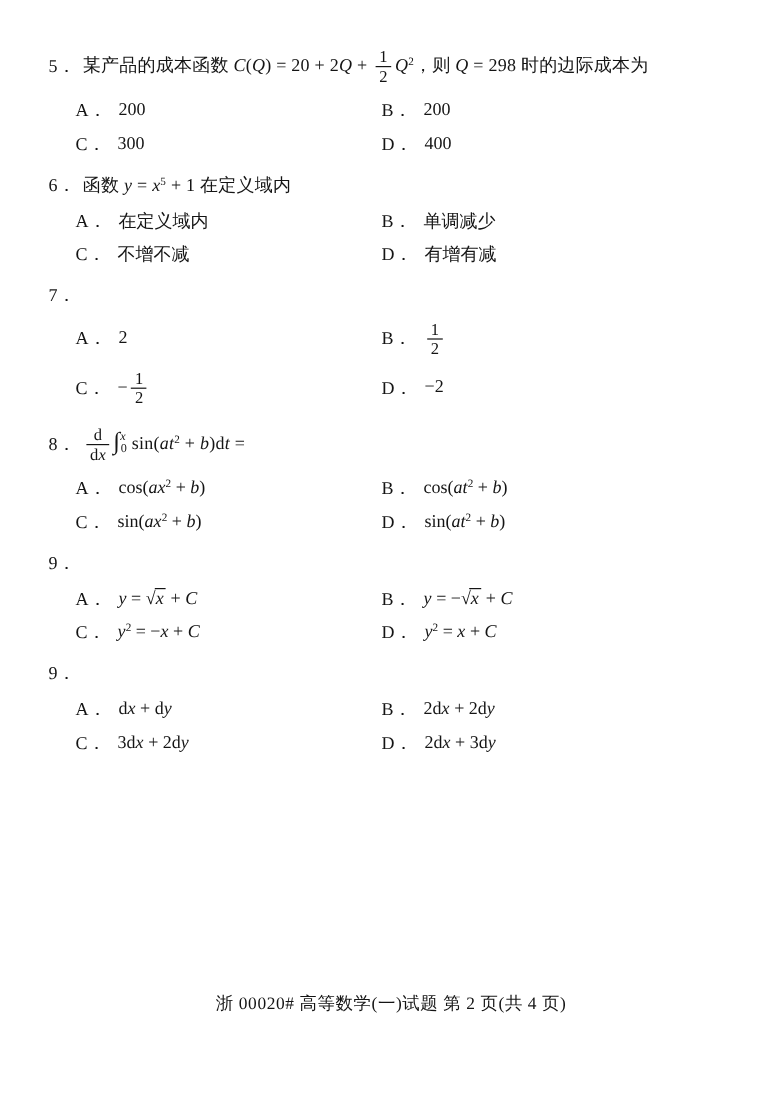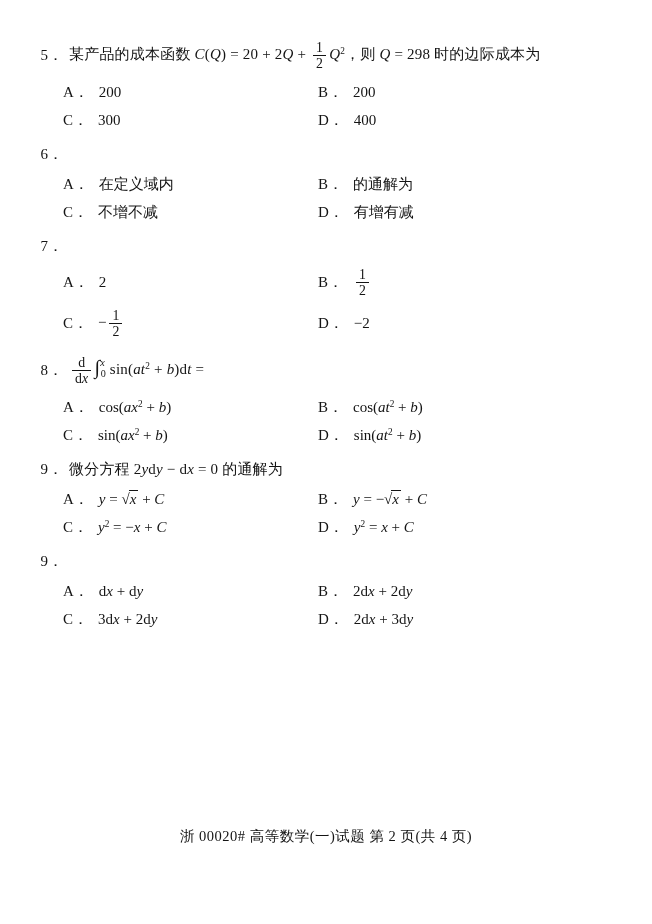--- a/index.html
+++ b/index.html
@@ -92,29 +92,30 @@
       <div class="opt">
         <span class="olabel">D．</span>
         <span class="obody">400</span>
       </div>
     </div>
   </div>
 
   <div class="q">
     <div class="stem">
       <span class="qno">6．</span>
+      <span class="qtext">函数 <i>y</i> = <i>x</i><sup>5</sup> + 1 在定义域内</span>
     </div>
     <div class="opts">
       <div class="opt">
         <span class="olabel">A．</span>
         <span class="obody">在定义域内</span>
       </div>
       <div class="opt">
         <span class="olabel">B．</span>
-        <span class="obody">的通解为</span>
+        <span class="obody">单调减少</span>
       </div>
       <div class="opt">
         <span class="olabel">C．</span>
         <span class="obody">不增不减</span>
       </div>
       <div class="opt">
         <span class="olabel">D．</span>
         <span class="obody">有增有减</span>
       </div>
     </div>
@@ -174,21 +175,20 @@
       <div class="opt">
         <span class="olabel">D．</span>
         <span class="obody">sin(<i>at</i><sup>2</sup> + <i>b</i>)</span>
       </div>
     </div>
   </div>
 
   <div class="q">
     <div class="stem">
       <span class="qno">9．</span>
-      <span class="qtext">微分方程 2<i>y</i>d<i>y</i> − d<i>x</i> = 0 的通解为</span>
     </div>
     <div class="opts">
       <div class="opt">
         <span class="olabel">A．</span>
         <span class="obody"><i>y</i> = <span class="sq">√<b><i>x</i></b></span> + <i>C</i></span>
       </div>
       <div class="opt">
         <span class="olabel">B．</span>
         <span class="obody"><i>y</i> = −<span class="sq">√<b><i>x</i></b></span> + <i>C</i></span>
       </div>

